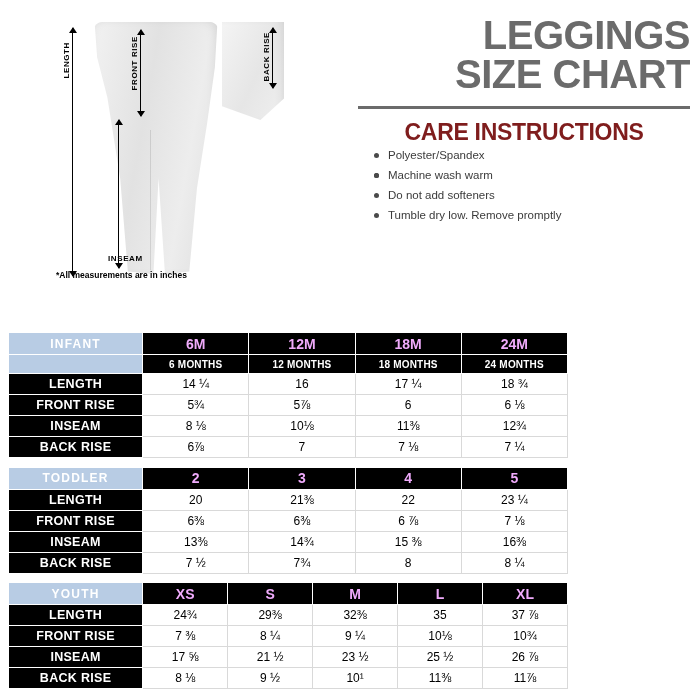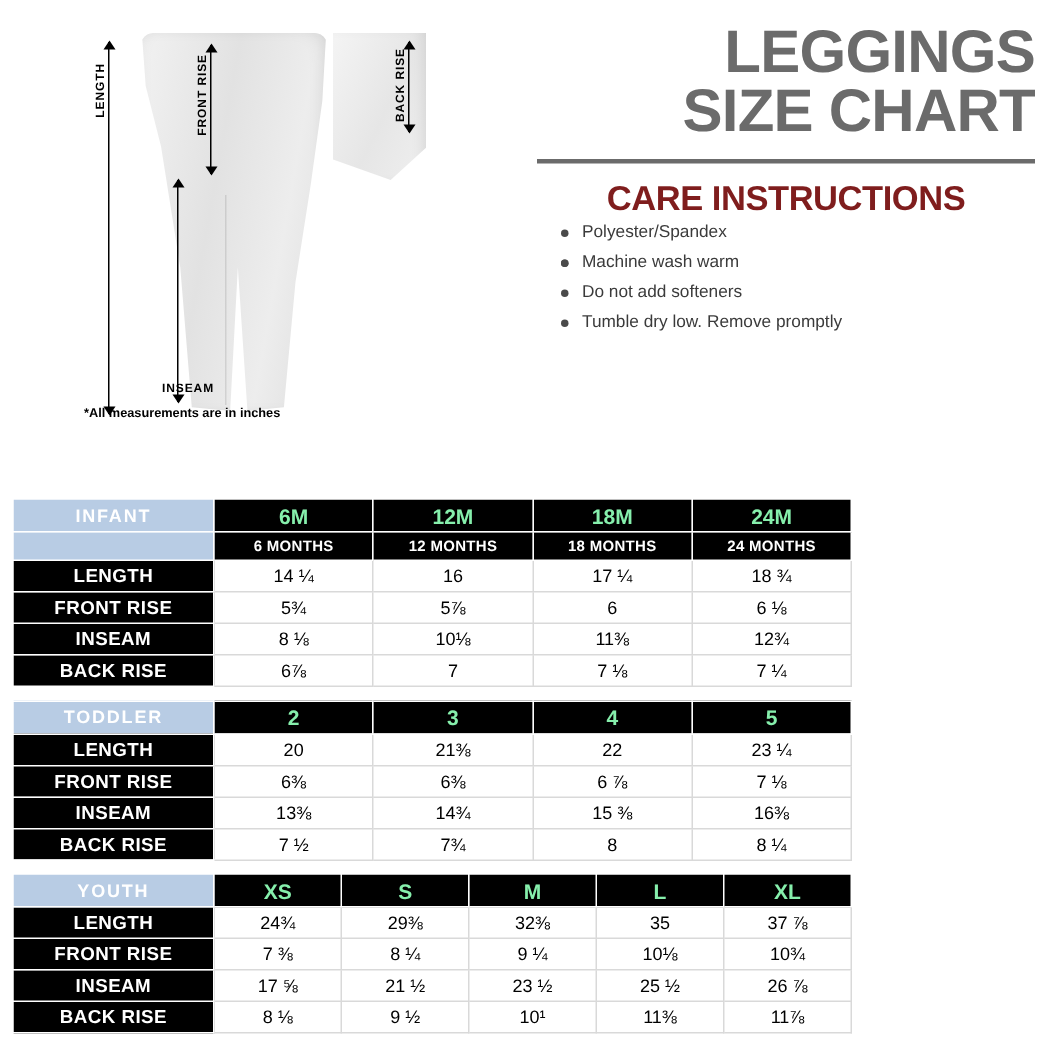--- a/index.html
+++ b/index.html
@@ -65,21 +65,21 @@
   .care-list li .dot {
     position: absolute; left: 0; top: 7px; width: 5px; height: 5px; border-radius: 50%; background: #4a4a4a;
   }
 
   
   .tables { position: absolute; left: 0; top: 300px; width: 576px; padding: 0 8px; margin-top: 32px; }
   table { border-collapse: collapse; width: 100%; table-layout: fixed; }
   td, th { border: 1px solid #ffffff; text-align: center; font-size: 11.5px; }
 
   .cat-cell { background: #b8cce4; color: #ffffff; font-weight: bold; font-size: 12px; letter-spacing: 1.2px; height: 22px; }
-  .size-cell { background: #000000; color: #86efac; font-weight: bold; font-size: 14px; height: 22px; }
+  .size-cell { background: #000000; color: #f0abfc; font-weight: bold; font-size: 14px; height: 22px; }
   .sub-blank { background: #b8cce4; height: 19px; }
   .sub-cell { background: #000000; color: #ffffff; font-weight: bold; font-size: 10px; height: 19px; letter-spacing: .2px; }
   .row-head { background: #000000; color: #ffffff; font-weight: bold; font-size: 12.5px; text-align: center; height: 21px; letter-spacing: .3px; }
   .val { background: #ffffff; color: #000; height: 21px; font-size: 12px; border: 1px solid #d9d9d9; }
   .spacer td { border: none; height: 9px; background: #fff; }
 </style>
 </head>
 <body>
 
 <div class="page">

